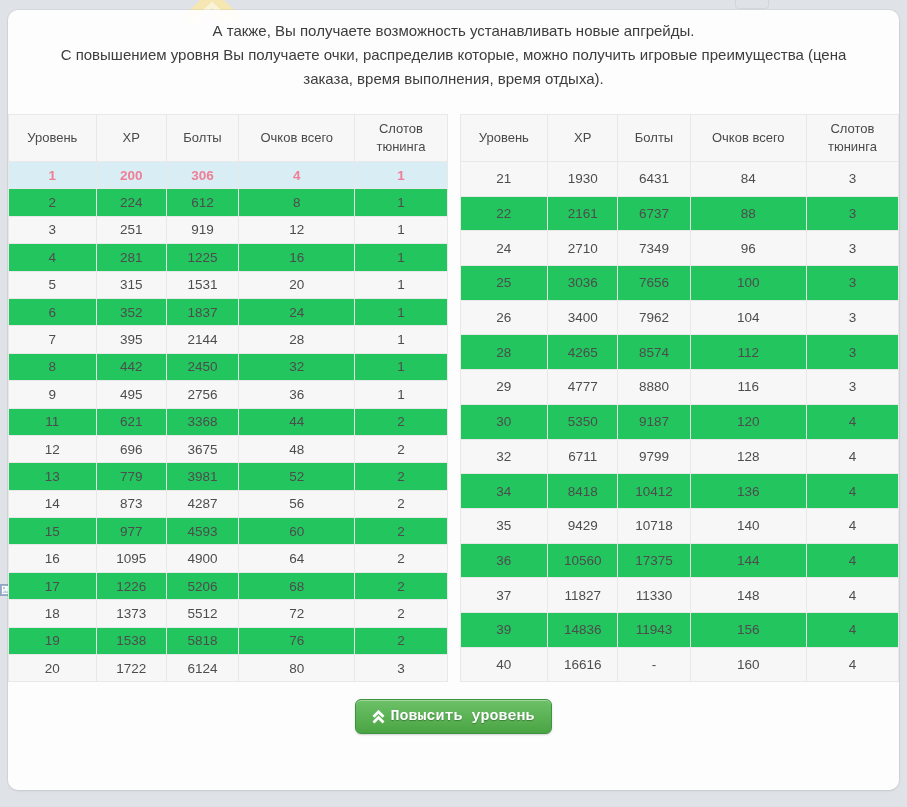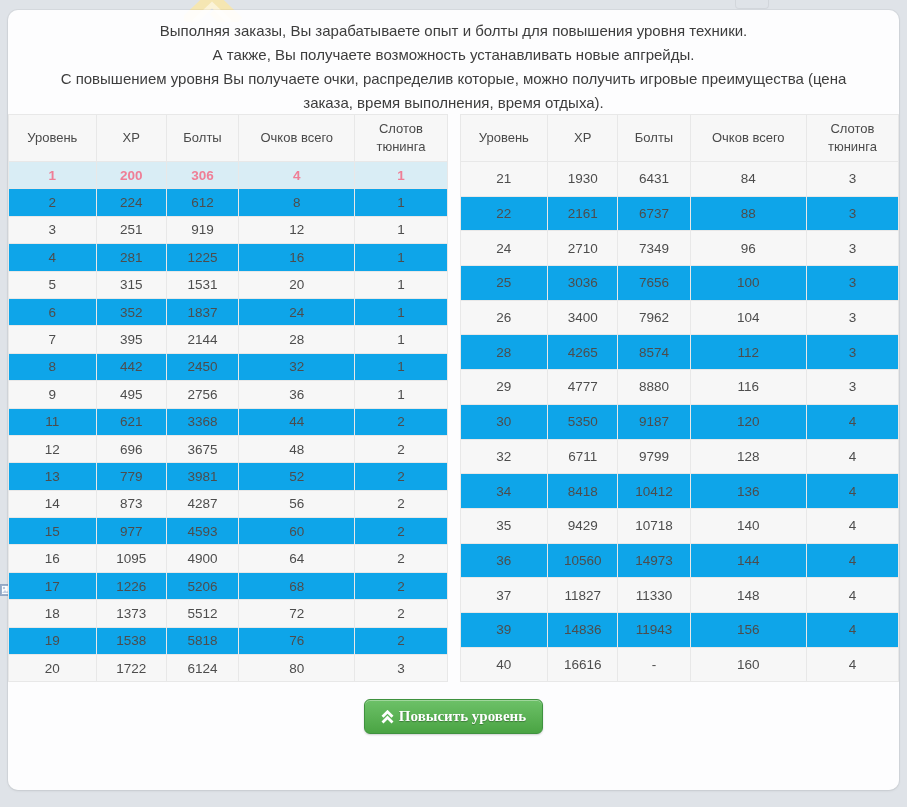--- a/index.html
+++ b/index.html
@@ -50,21 +50,21 @@
     height:104px;
   }
   .tables{
     display:flex;
     gap:12px;
   }
   table{
     flex:1;
     border-collapse:collapse;
     table-layout:fixed;
-    background:#0ea5e9;
+    background:#22c55e;
     font-size:13.5px;
     color:var(--cell-text);
   }
   col.c1{width:20%;} col.c2{width:16%;} col.c3{width:16.5%;}
   col.c4{width:26.5%;} col.c5{width:21%;}
   th,td{
     border:1px solid var(--border);
     text-align:center;
     vertical-align:middle;
   }
@@ -84,21 +84,21 @@
     color:var(--highlight-row-text);
     font-weight:bold;
   }
   .button-row{text-align:center;margin-top:17px;}
   .level-up-btn{
     display:inline-flex;align-items:center;gap:5px;
     background:linear-gradient(to bottom,var(--button-green-top),var(--button-green-bottom));
     border:1px solid var(--button-green-border);
     border-radius:6px;
     color:#fff;
-    font-family:Liberation Serif, serif;
+    font-family:Liberation Mono, monospace;
     font-weight:bold;
     font-size:15px;
     padding:8px 16px;
     text-shadow:0 1px 1px rgba(0,0,0,0.3);
     box-shadow:inset 0 1px 0 rgba(255,255,255,0.35),0 1px 2px rgba(0,0,0,0.18);
     cursor:pointer;
   }
   .level-up-btn svg{display:block;}
 </style>
 </head>
@@ -116,21 +116,20 @@
     <rect x="0.5" y="0.5" width="10" height="9" fill="#ffffff" stroke="#9db1cc"></rect>
     <circle cx="3" cy="3" r="1.2" fill="#b8c6dd"></circle>
     <path d="M1 8 L4 5 L6 7 L8 4 L10 8 Z" fill="#c3cfe2"></path>
   </svg>
 </div>
 <div class="deco-artifact"></div>
 
 <div class="panel">
 
   <div class="intro">
-    <p>Выполняя заказы, Вы зарабатываете опыт и болты для повышения уровня техники.</p>
     <p>А также, Вы получаете возможность устанавливать новые апгрейды.</p>
     <p>С повышением уровня Вы получаете очки, распределив которые, можно получить игровые преимущества (цена заказа, время выполнения, время отдыха).</p>
   </div>
 
   <div class="tables">
     <table>
       <colgroup>
           <col class="c1">
           <col class="c2">
           <col class="c3">
@@ -373,21 +372,21 @@
           <tr>
             <td>35</td>
             <td>9429</td>
             <td>10718</td>
             <td>140</td>
             <td>4</td>
           </tr>
           <tr>
             <td>36</td>
             <td>10560</td>
-            <td>14973</td>
+            <td>17375</td>
             <td>144</td>
             <td>4</td>
           </tr>
           <tr>
             <td>37</td>
             <td>11827</td>
             <td>11330</td>
             <td>148</td>
             <td>4</td>
           </tr>

